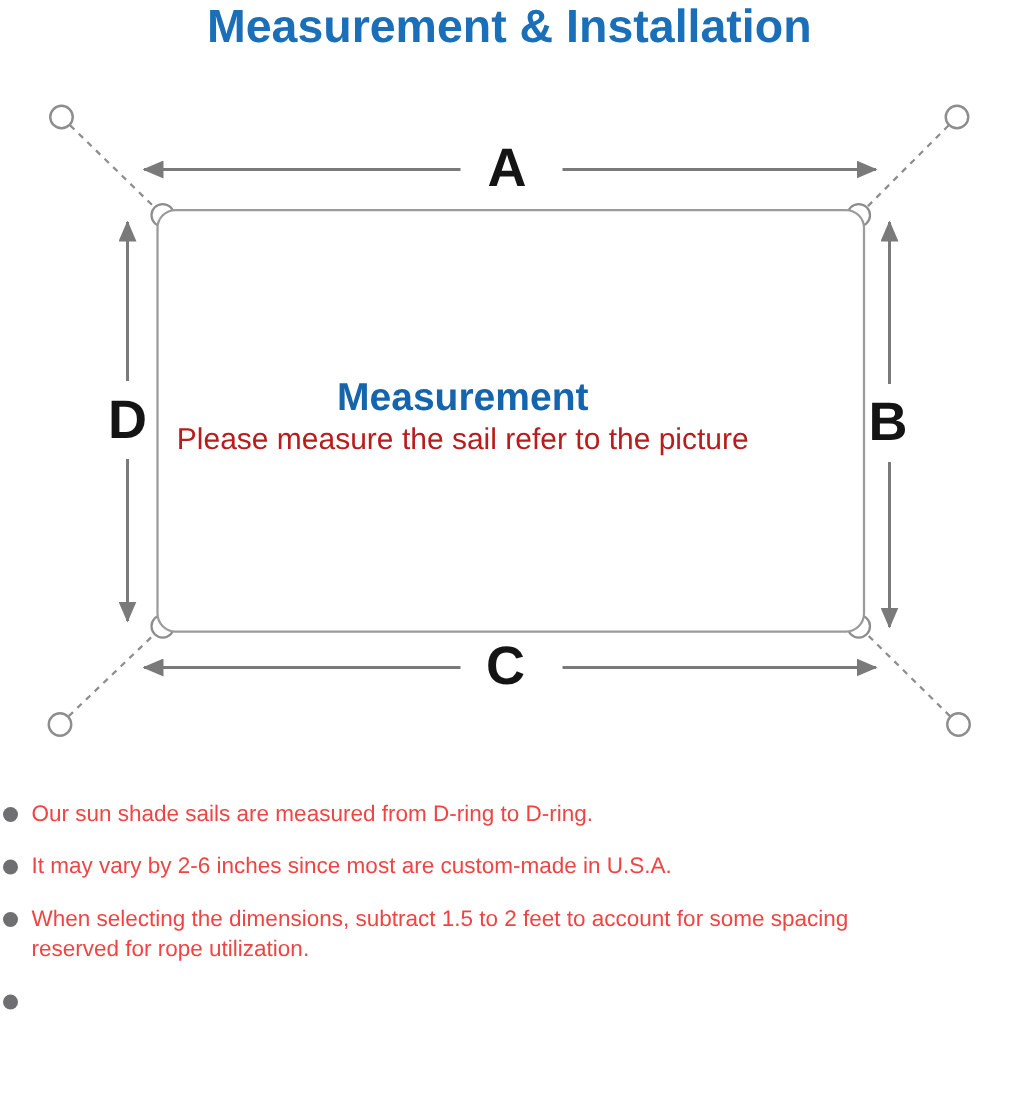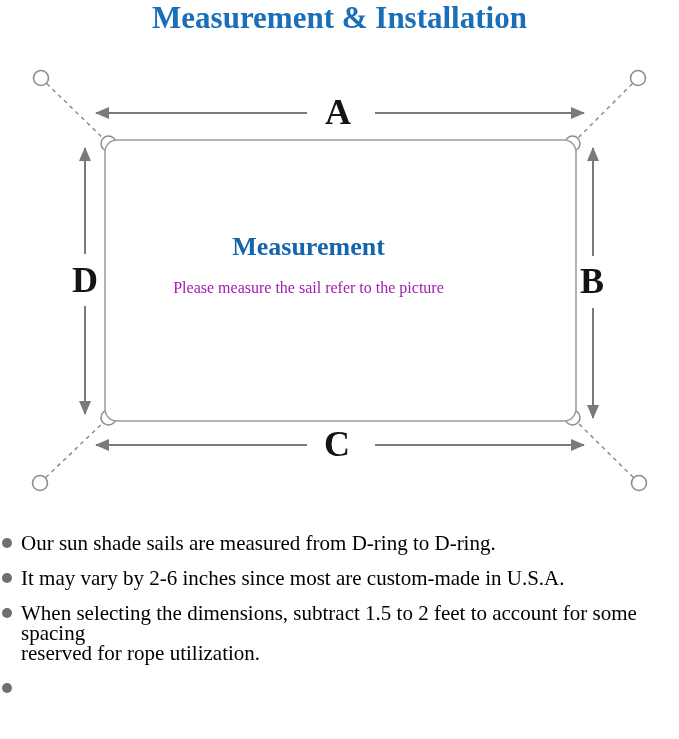--- a/index.html
+++ b/index.html
@@ -1,43 +1,43 @@
 <!DOCTYPE html>
 <html><head>
 <meta charset="utf-8">
 <style>
   html,body { margin:0; padding:0; background:#ffffff; }
   .page {
     position:relative; width:679px; height:739px; background:#ffffff;
-    overflow:hidden; font-family:Liberation Serif, serif;
+    overflow:hidden; font-family:Liberation Sans, sans-serif;
   }
   .page-title {
     position:absolute; top:-3px; left:0; width:100%; margin:0;
     text-align:center; font-size:31px; line-height:42px; font-weight:bold;
     color:#1a6fb8; letter-spacing:0px;
   }
   .diagram-svg { position:absolute; top:0; left:0; }
   .side-label {
     position:absolute; transform:translate(-50%,-50%);
     font-size:36px; font-weight:bold; color:#141414; line-height:1;
   }
   .label-a { left:338px; top:112px; }
   .label-b { left:592px; top:281px; }
   .label-c { left:337px; top:444px; }
   .label-d { left:85px;  top:280px; }
-  .center-text { position:absolute; left:105px; width:407px; top:232px; text-align:center; }
+  .center-text { position:absolute; left:105px; width:407px; top:249px; text-align:center; }
   .center-title { font-size:26px; font-weight:bold; color:#1464ae; line-height:30px; }
-  .center-sub   { font-size:16px; color:#a21caf; line-height:24px; margin-top:14px; }
+  .center-sub   { font-size:20px; color:#b91c1c; line-height:24px; margin-top:2px; }
   .notes {
     position:absolute; top:533px; left:2px; width:672px;
     list-style:none; margin:0; padding:0;
   }
   .note-item {
     position:relative; padding-left:19px; margin-bottom:15px;
-    font-size:21px; line-height:20px; color:#000000;
+    font-size:15px; line-height:20px; color:#ef4444;
   }
   .note-text { white-space:pre-line; }
   .dot {
     position:absolute; left:0; top:5px; width:10px; height:10px;
     border-radius:50%; background:#6f6f72;
   }
 </style>
 </head>
 <body>
 

